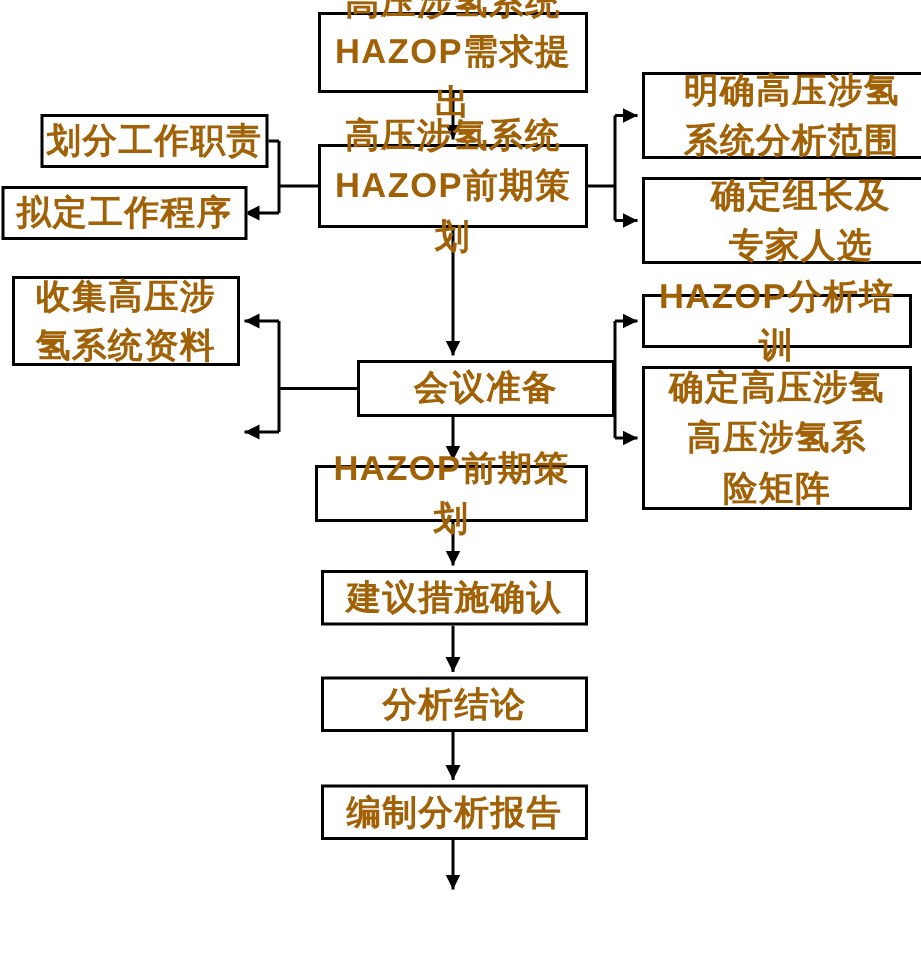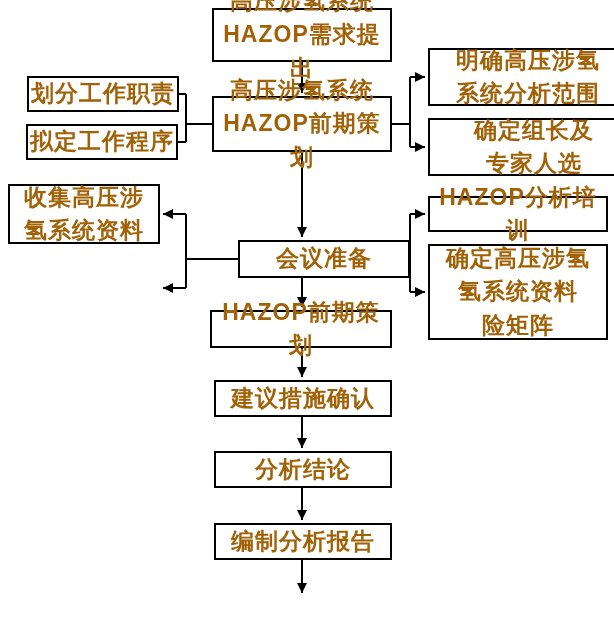--- a/index.html
+++ b/index.html
@@ -41,21 +41,21 @@
   .n-demand        { left: 212px; top: 8px;   width: 180px; height: 54px; }
   .n-planning      { left: 212px; top: 96px;  width: 180px; height: 56px; }
   .n-meeting-prep  { left: 238px; top: 240px; width: 172px; height: 38px; }
   .n-hazop-meeting { left: 210px; top: 310px; width: 182px; height: 38px; }
   .n-measures      { left: 214px; top: 380px; width: 178px; height: 37px; }
   .n-conclusion    { left: 214px; top: 451px; width: 178px; height: 37px; }
   .n-report        { left: 214px; top: 523px; width: 178px; height: 37px; }
   .n-review        { left: 214px; top: 596px; width: 178px; height: 36px; }
   
   .n-duties        { left: 8px;   top: 76px;  width: 152px; height: 36px; margin-left: 19px; }
-  .n-procedure     { left: 26px;   top: 124px; width: 152px; height: 36px; }
+  .n-procedure     { left: 1px;   top: 124px; width: 164px; height: 36px; }
   .n-collect       { left: 8px;   top: 184px; width: 152px; height: 60px; }
   .n-node-division { left: 8px;   top: 258px; width: 152px; height: 60px; }
   
   .n-scope         { left: 428px; top: 48px;  width: 200px; height: 58px; }
   .n-leader        { left: 428px; top: 118px; width: 212px; height: 58px; }
   .n-training      { left: 428px; top: 196px; width: 180px; height: 36px; }
   .n-deviation     { left: 428px; top: 244px; width: 180px; height: 96px; }
 </style>
 </head>
 <body>
@@ -112,16 +112,16 @@
   <div class="node n-procedure">拟定工作程序</div>
   <div class="node n-collect">收集高压涉
 氢系统资料</div>
 
   <div class="node n-scope">明确高压涉氢
 系统分析范围</div>
   <div class="node n-leader">确定组长及
 专家人选</div>
   <div class="node n-training">HAZOP分析培训</div>
   <div class="node n-deviation">确定高压涉氢
-氢系统资料
+高压涉氢系
 险矩阵</div>
 
 </div>
 
 </body></html>

